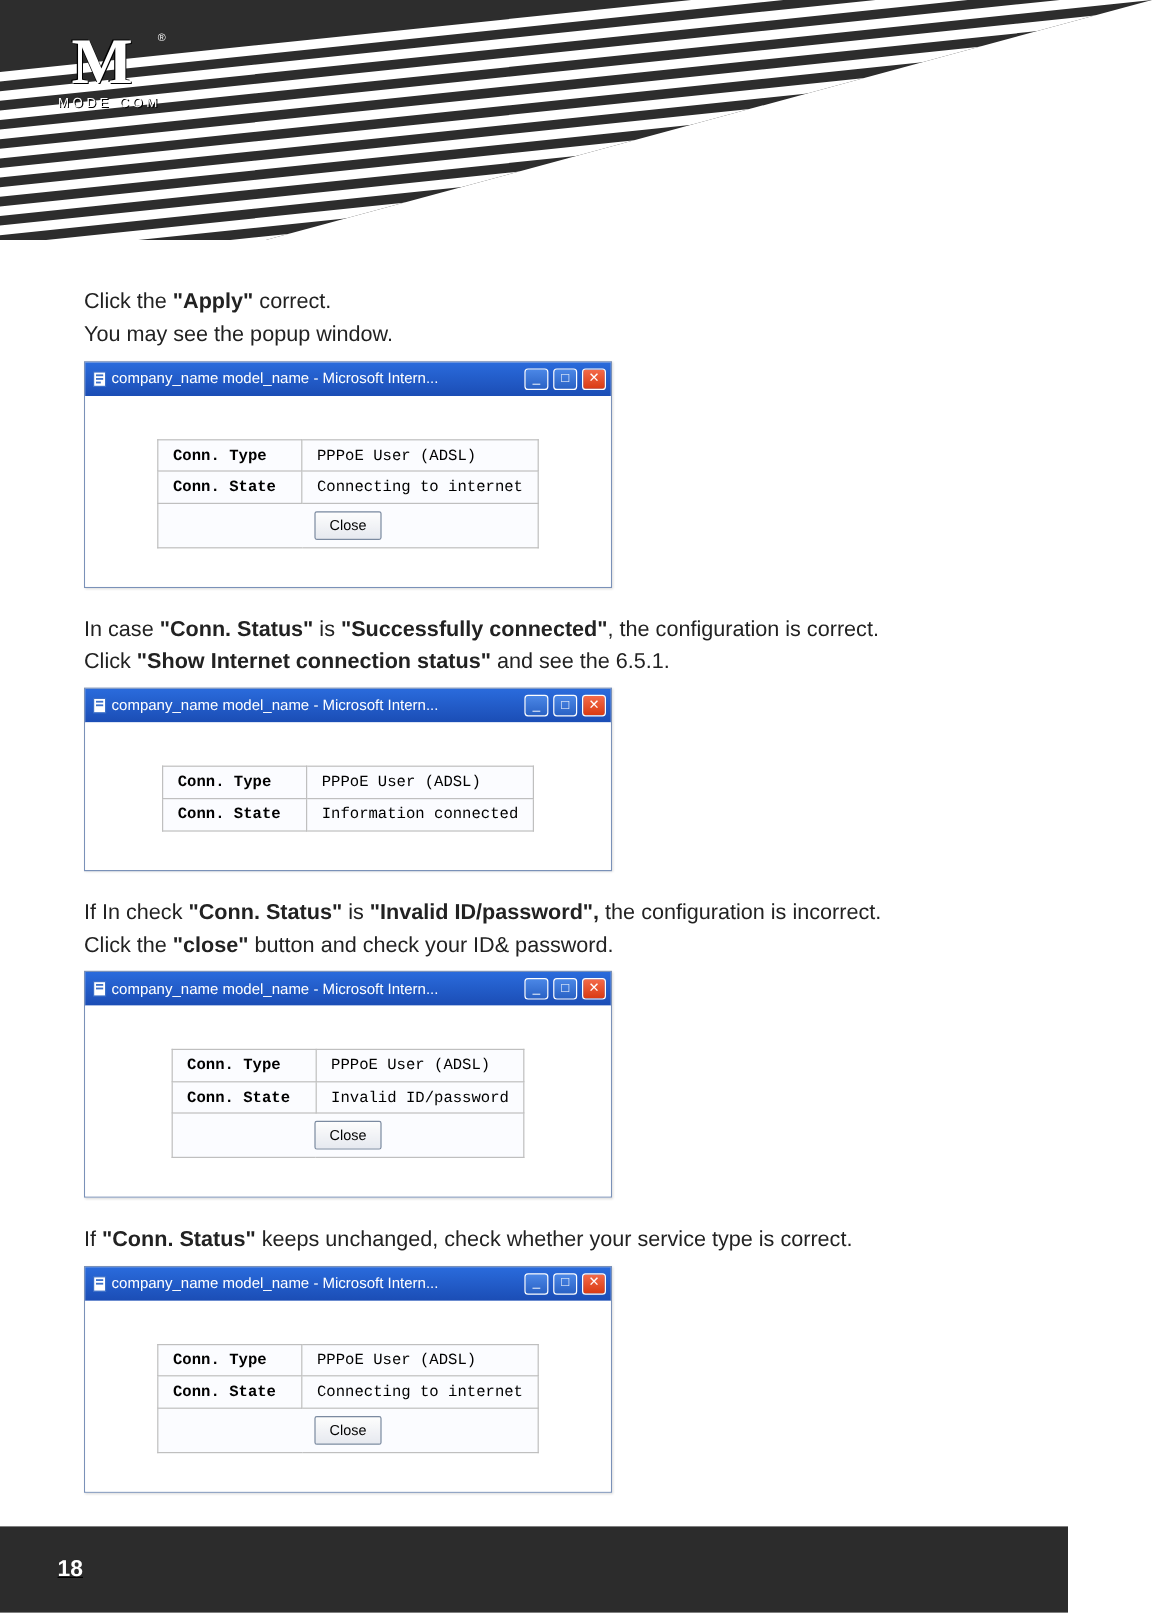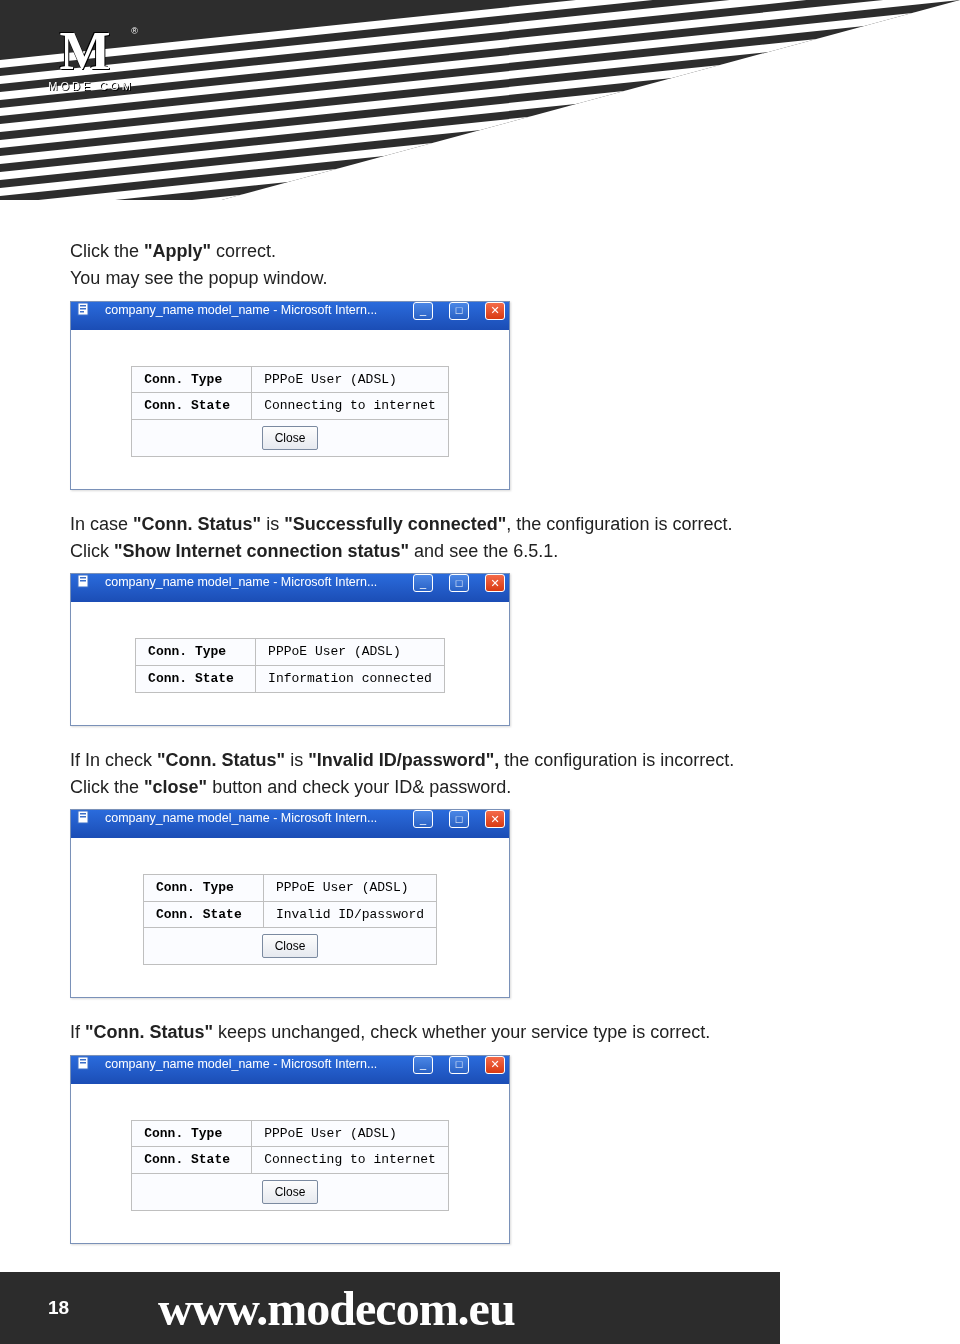--- a/index.html
+++ b/index.html
@@ -72,23 +72,23 @@
     margin: 10px 0 22px 0;
     width: 440px;
     border: 1px solid #7a91b8;
     background: #fff;
     box-shadow: 1px 1px 2px rgba(0,0,0,.15);
   }
   .popup-title {
     height: 28px;
     background: linear-gradient(#2a6bdc, #1b4db5);
     display: flex;
-    align-items: flex-start;
+    align-items: center;
     padding: 0 4px 0 6px;
-    gap: 14px;
+    gap: 2px;
     font-size: 12.5px;
     color: #fff;
   }
   .popup-title .doc-icon {
     width: 14px; height: 14px; flex: 0 0 14px;
   }
   .popup-title .t { flex: 1; white-space: nowrap; overflow: hidden; text-overflow: ellipsis; }
   .winbtn {
     width: 20px; height: 18px;
     border: 1px solid #fff;
@@ -130,25 +130,26 @@
     padding: 3px 12px;
     font-family: Arial, sans-serif;
     font-size: 12px;
     color: #000;
   }
 
   
   .footer {
     position: absolute;
     bottom: 0; left: 0;
-    width: 780px;
+    width: 890px;
     height: 72px;
     background: #2c2c2c;
     display: flex;
     align-items: center;
+    text-decoration: underline;
   }
   .footer .pg {
     color: #fff;
     font-size: 19px;
     font-weight: 700;
     margin-left: 48px;
     width: 50px;
   }
   .footer .url {
     color: #fff;
@@ -354,14 +355,13 @@
         </tr>
       </tbody>
         </table>
     </div>
   </div>
 
 </div>
 
 <div class="footer">
   <div class="pg">18</div>
-  <div class="url">www.modecom.eu</div>
 </div>
 
 </body></html>

